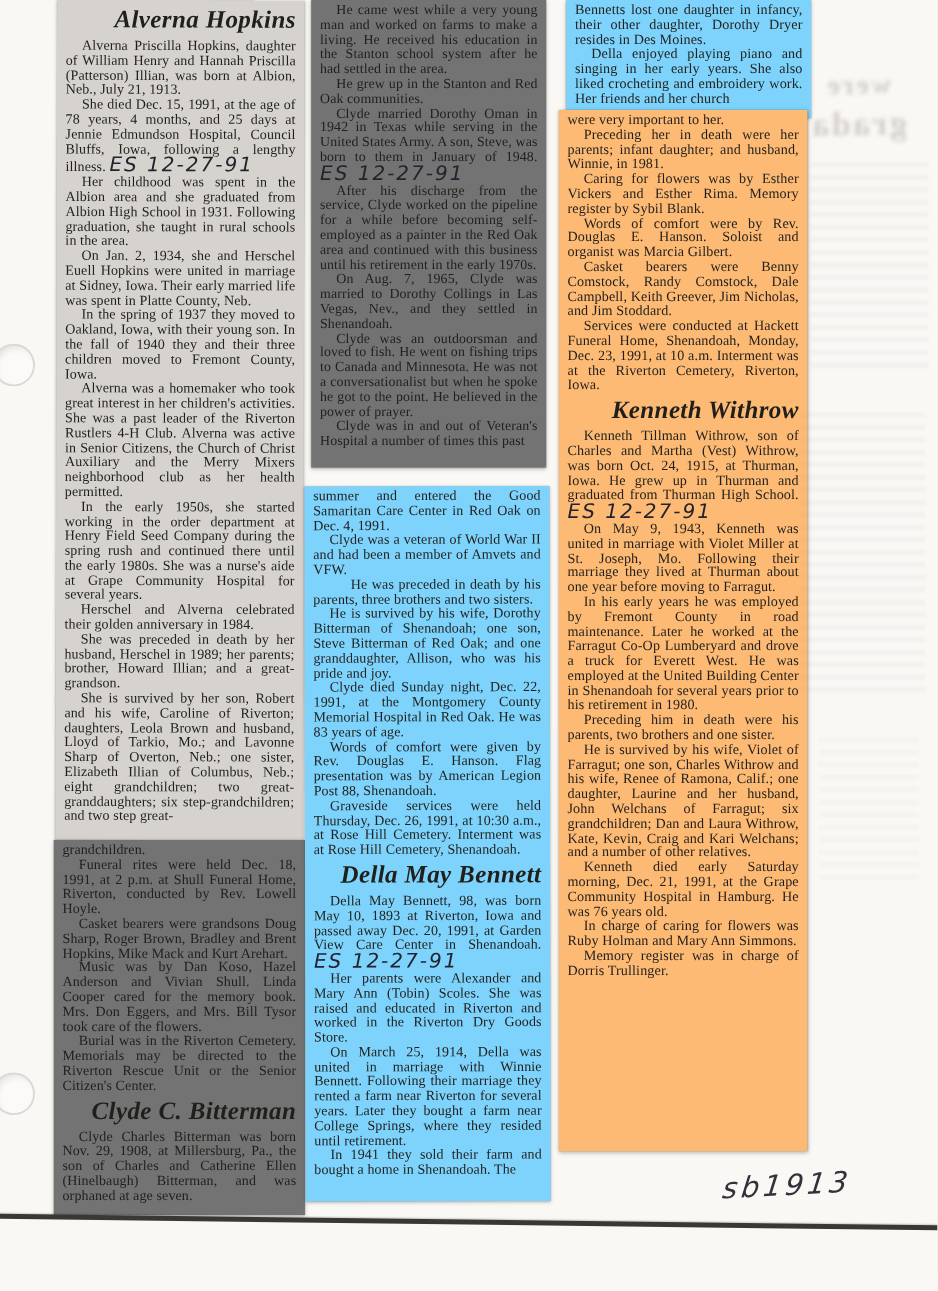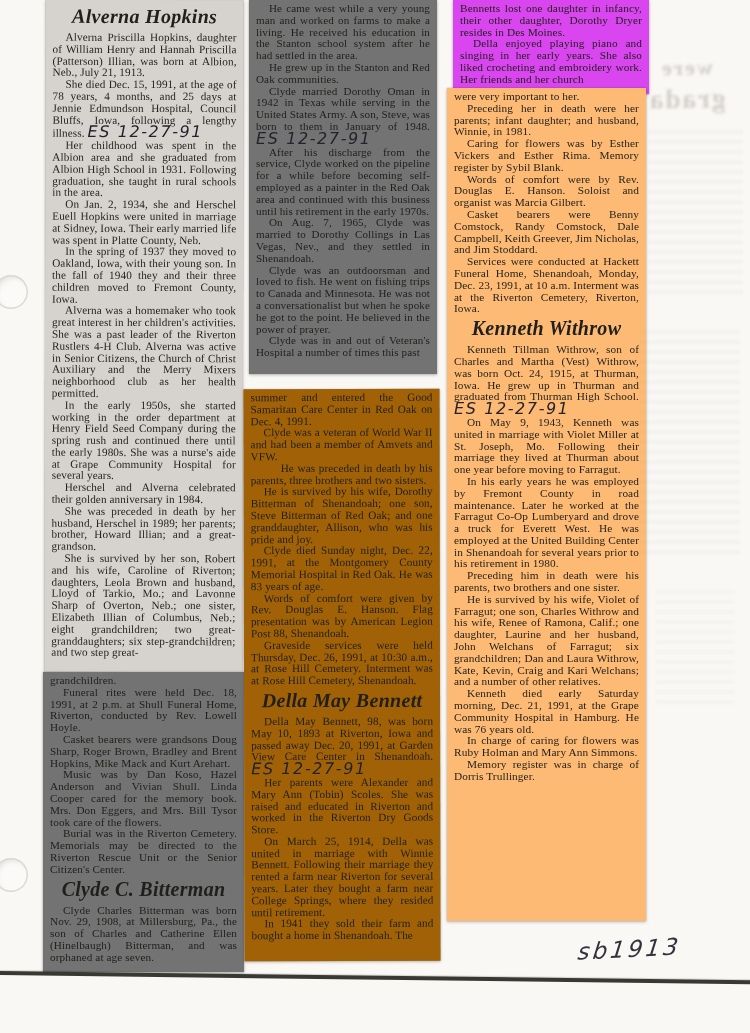--- a/index.html
+++ b/index.html
@@ -18,30 +18,30 @@
     box-sizing:border-box;
     box-shadow:0 1px 3px rgba(70,64,58,.35), 0 0 1px rgba(0,0,0,.25);
     letter-spacing:.1px;
     line-height:11.8px;
   }
   .clip p{margin:0; text-indent:13px;}
   .clip p.cont{text-indent:0;}
   .clip p.deep{text-indent:30px;}
   .clip h2{
     margin:1px 0 3px; padding:0;
-    text-align:center; text-indent:0;
+    text-align:right; text-indent:0;
     font-style:italic; font-weight:bold;
     font-size:20px; line-height:25px;
     letter-spacing:.3px;
   }
   .c1a{left:45px; top:0;    width:198px; min-height:672px; font-size:11.2px; background:#d6d3ce; transform:rotate(.12deg);}
   .c1b{left:43px; top:672px; width:201px; min-height:296px; font-size:11.2px; background:#737373;}
   .c2a{left:249px; top:0;    width:188px; min-height:374px; font-size:11.1px; background:#737373;}
-  .c2b{left:244px; top:389px; width:196px; min-height:572px; font-size:11.2px; background:#a16207; transform:rotate(-.1deg);}
-  .c3a{left:453px; top:0;    width:196px; min-height:88px;  font-size:11.3px; background:#d946ef;}
+  .c2b{left:244px; top:389px; width:196px; min-height:572px; font-size:11.2px; background:#7dd3fc; transform:rotate(-.1deg);}
+  .c3a{left:453px; top:0;    width:196px; min-height:88px;  font-size:11.3px; background:#7dd3fc;}
   .c3b{left:447px; top:88px;  width:199px; min-height:833px; font-size:11.3px; background:#fdba74;}
   
   .hw-inline{
     font-family:"DejaVu Sans", sans-serif;
     font-style:italic; font-size:16px;
     letter-spacing:1.6px; color:#23232e;
     white-space:nowrap;
   }
   .hw-id{
     position:absolute; left:578px; top:936px;

